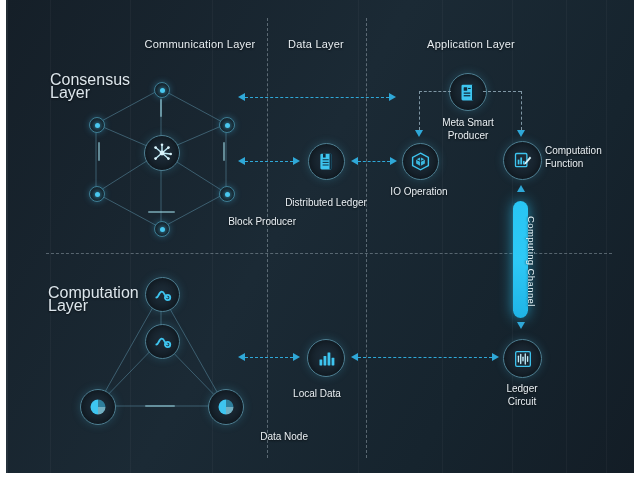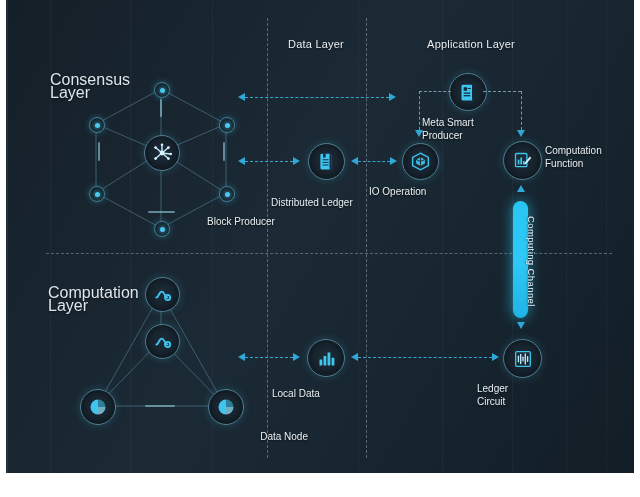--- a/index.html
+++ b/index.html
@@ -19,21 +19,21 @@
   .side-lyr{position:absolute;color:#dde6ec;font-size:16px;line-height:13px;
     text-shadow:0 1px 2px rgba(0,0,0,.6);}
   .node{position:absolute;border-radius:50%;
     background:radial-gradient(circle at 50% 45%,#1d2c38 0%,#16222c 70%,#132029 100%);
     border:1.5px solid #4e7f92;box-shadow:0 0 8px rgba(60,150,180,.30),inset 0 0 10px rgba(0,0,0,.45);
     display:flex;align-items:center;justify-content:center;}
   .node svg{display:block;}
   .dot{position:absolute;border-radius:50%;background:#16232c;border:1.5px solid #3f7d93;
     box-shadow:0 0 6px rgba(60,150,190,.45);display:flex;align-items:center;justify-content:center;}
   .dot i{display:block;border-radius:50%;background:#49c7ef;box-shadow:0 0 5px #49c7ef;}
-  .cap{position:absolute;color:#e9eff3;font-size:10px;line-height:12.5px;
+  .cap{position:absolute;color:#e9eff3;font-size:10px;line-height:12.5px;text-align:center;
     text-shadow:0 1px 2px rgba(0,0,0,.65);white-space:nowrap;}
   .cap.multi{white-space:normal;}
   .hexsvg,.trisvg{position:absolute;left:0;top:0;pointer-events:none;}
   .arrow{position:absolute;height:0;border-top:1px dashed #2fa8d8;}
   .ahead{position:absolute;width:0;height:0;}
   .ahead.r{border-left:7px solid #2fa8d8;border-top:4.5px solid transparent;border-bottom:4.5px solid transparent;}
   .ahead.l{border-right:7px solid #2fa8d8;border-top:4.5px solid transparent;border-bottom:4.5px solid transparent;}
   .ahead.d{border-top:7px solid #2fa8d8;border-left:4.5px solid transparent;border-right:4.5px solid transparent;}
   .ahead.u{border-bottom:7px solid #2fa8d8;border-left:4.5px solid transparent;border-right:4.5px solid transparent;}
   .vdash{position:absolute;width:0;border-left:1px dashed #7f96a4;}
@@ -58,20 +58,21 @@
     <div class="vstripe" style="left:352px"></div>
     <div class="vstripe" style="left:436px"></div>
     <div class="vstripe" style="left:506px"></div>
     <div class="vstripe" style="left:560px"></div>
     <div class="vstripe" style="left:600px"></div>
 
     <div class="colsep" style="left:261px"></div>
     <div class="colsep" style="left:360px"></div>
     <div class="rowsep" style="top:253px"></div>
 
+    <div class="lyr" style="left:114px;top:37px;width:160px">Communication Layer</div>
     <div class="lyr" style="left:390px;top:37px;width:150px">Application Layer</div>
     <div class="lyr" style="left:255px;top:37px;width:110px">Data Layer</div>
 
     <div class="side-lyr" style="left:44px;top:73px">
       <div>Consensus</div>
       <div>Layer</div>
     </div>
     <div class="side-lyr" style="left:42px;top:286px">
       <div>Computation</div>
       <div>Layer</div>
@@ -124,21 +125,21 @@
           <circle cx="12" cy="12" r="2.6"></circle>
             <circle cx="5" cy="6" r="1.5"></circle>
             <circle cx="19" cy="6" r="1.5"></circle>
           <circle cx="5" cy="18" r="1.5"></circle>
             <circle cx="19" cy="18" r="1.5"></circle>
           <circle cx="12" cy="3" r="1.4"></circle>
             <circle cx="21.5" cy="13" r="1.4"></circle>
         </g>
       </svg>
     </div>
-    <div class="cap" style="left:180px;top:216px;width:110px;text-align:center">Block Producer</div>
+    <div class="cap" style="left:180px;top:216px;width:110px;text-align:right">Block Producer</div>
 
     <div class="arrow" style="left:239px;top:97px;width:144px"></div>
     <div class="ahead l" style="left:232px;top:92.5px"></div>
     <div class="ahead r" style="left:383px;top:92.5px"></div>
 
     <div class="arrow" style="left:239px;top:161px;width:48px"></div>
     <div class="ahead l" style="left:232px;top:156.5px"></div>
     <div class="ahead r" style="left:287px;top:156.5px"></div>
 
     <div class="node" style="left:302px;top:143px;width:35px;height:35px">

